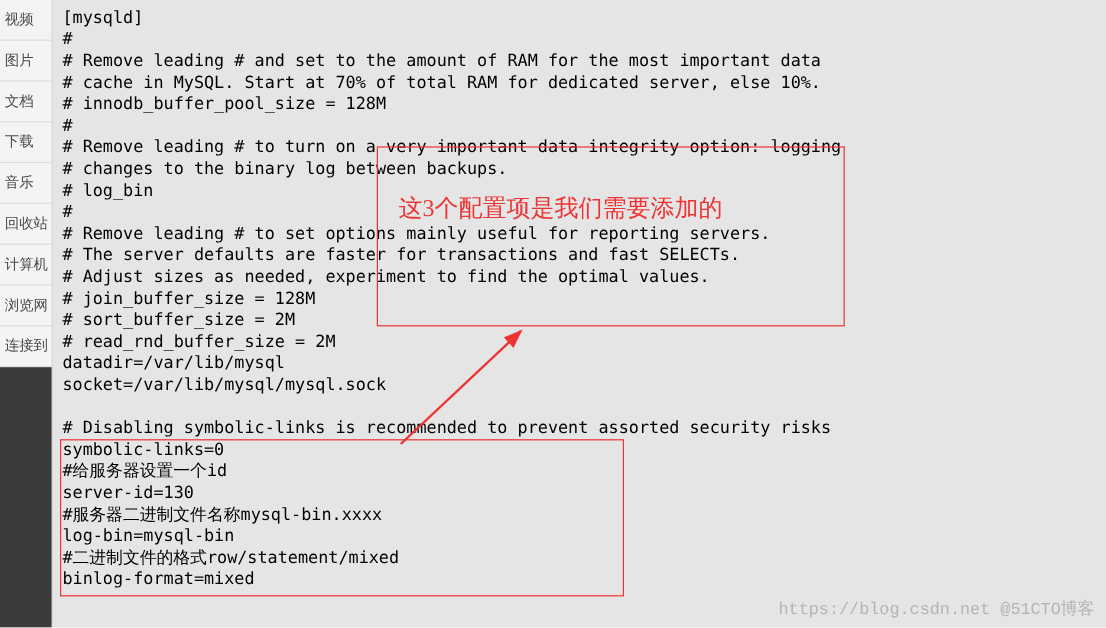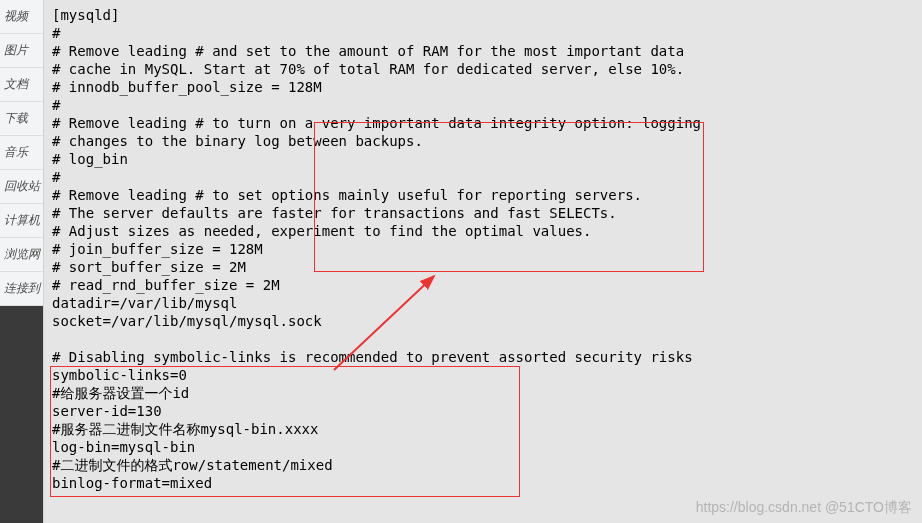--- a/index.html
+++ b/index.html
@@ -14,21 +14,20 @@
     flex-shrink: 0;
   }
   .sidebar .item {
     font-size: 12px;
     color: #4a4a4a;
     padding: 8px 4px;
     border-bottom: 1px solid #dedede;
     text-align: left;
     white-space: nowrap;
     cursor: pointer;
-    font-style: italic;
   }
   .sidebar .item:last-child { flex:1; border-bottom:none; }
   .sidebar .strong { background:#3a3a3a; color:#eee; }
   .main {
     position: relative;
     flex: 1;
     background: #e5e5e5;
     padding: 6px 8px;
     overflow: hidden;
   }
@@ -52,21 +51,21 @@
     white-space: nowrap;
     pointer-events: none;
   }
   .arrow { position:absolute; pointer-events:none; }
   .watermark {
     position: absolute;
     right: 10px;
     bottom: 6px;
     font-size: 14px;
     color: rgba(120,120,120,0.45);
-    font-family: Liberation Sans, sans-serif;
+    font-family: Liberation Mono, monospace;
     pointer-events: none;
   }
 </style>
 </head>
 <body>
 
 <div class="root">
   <div class="sidebar">
     <div class="item">视频</div>
     <div class="item">图片</div>
@@ -104,20 +103,21 @@
 symbolic-links=0
 #给服务器设置一个id
 server-id=130
 #服务器二进制文件名称mysql-bin.xxxx
 log-bin=mysql-bin
 #二进制文件的格式row/statement/mixed
 binlog-format=mixed
 </pre>
 
     <div class="callout" style="left:270px; top:122px; width:390px; height:150px;"></div>
+    <div class="callout-text" style="left:288px; top:160px;">这3个配置项是我们需要添加的</div>
 
     <div class="callout" style="left:6px; top:366px; width:470px; height:131px;"></div>
 
     <svg class="arrow" style="left:280px; top:270px;" width="120" height="110">
       <defs>
         <marker id="ah" markerWidth="10" markerHeight="10" refX="7" refY="3" orient="auto">
           <path d="M0,0 L8,3 L0,6 Z" fill="#e33"></path>
         </marker>
       </defs>
       <line x1="10" y1="100" x2="110" y2="6" stroke="#e33" stroke-width="2" marker-end="url(#ah)"></line>

